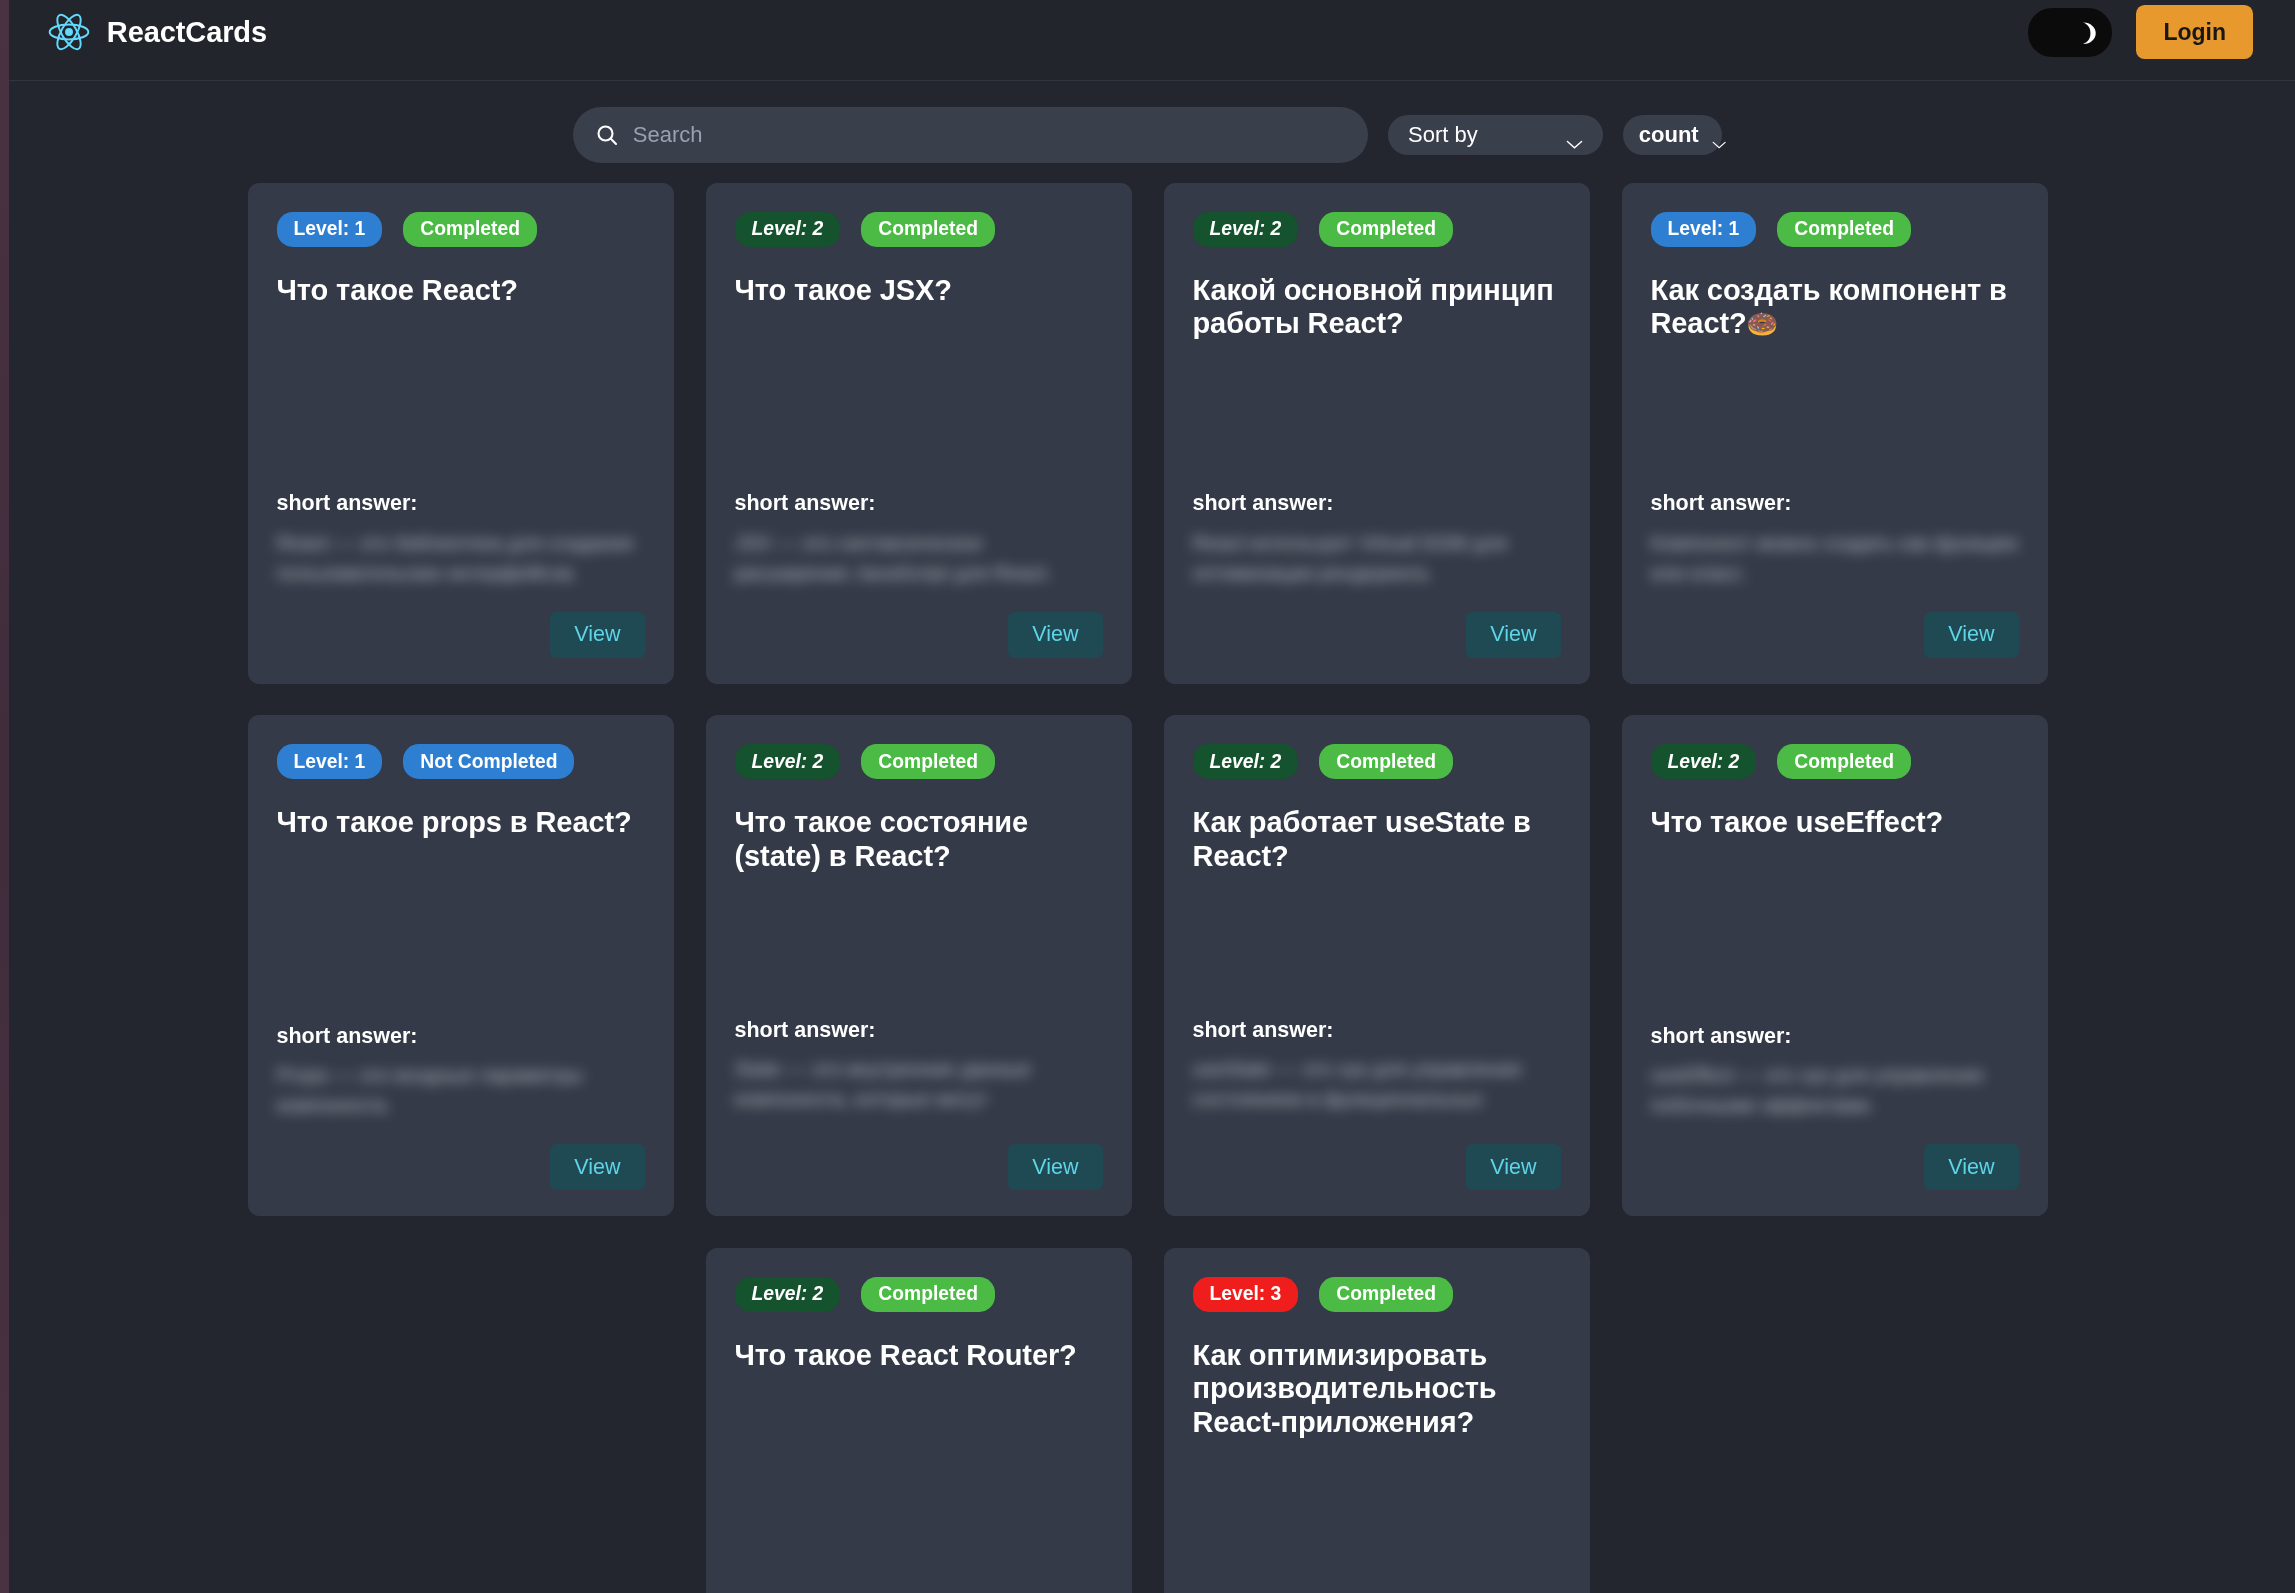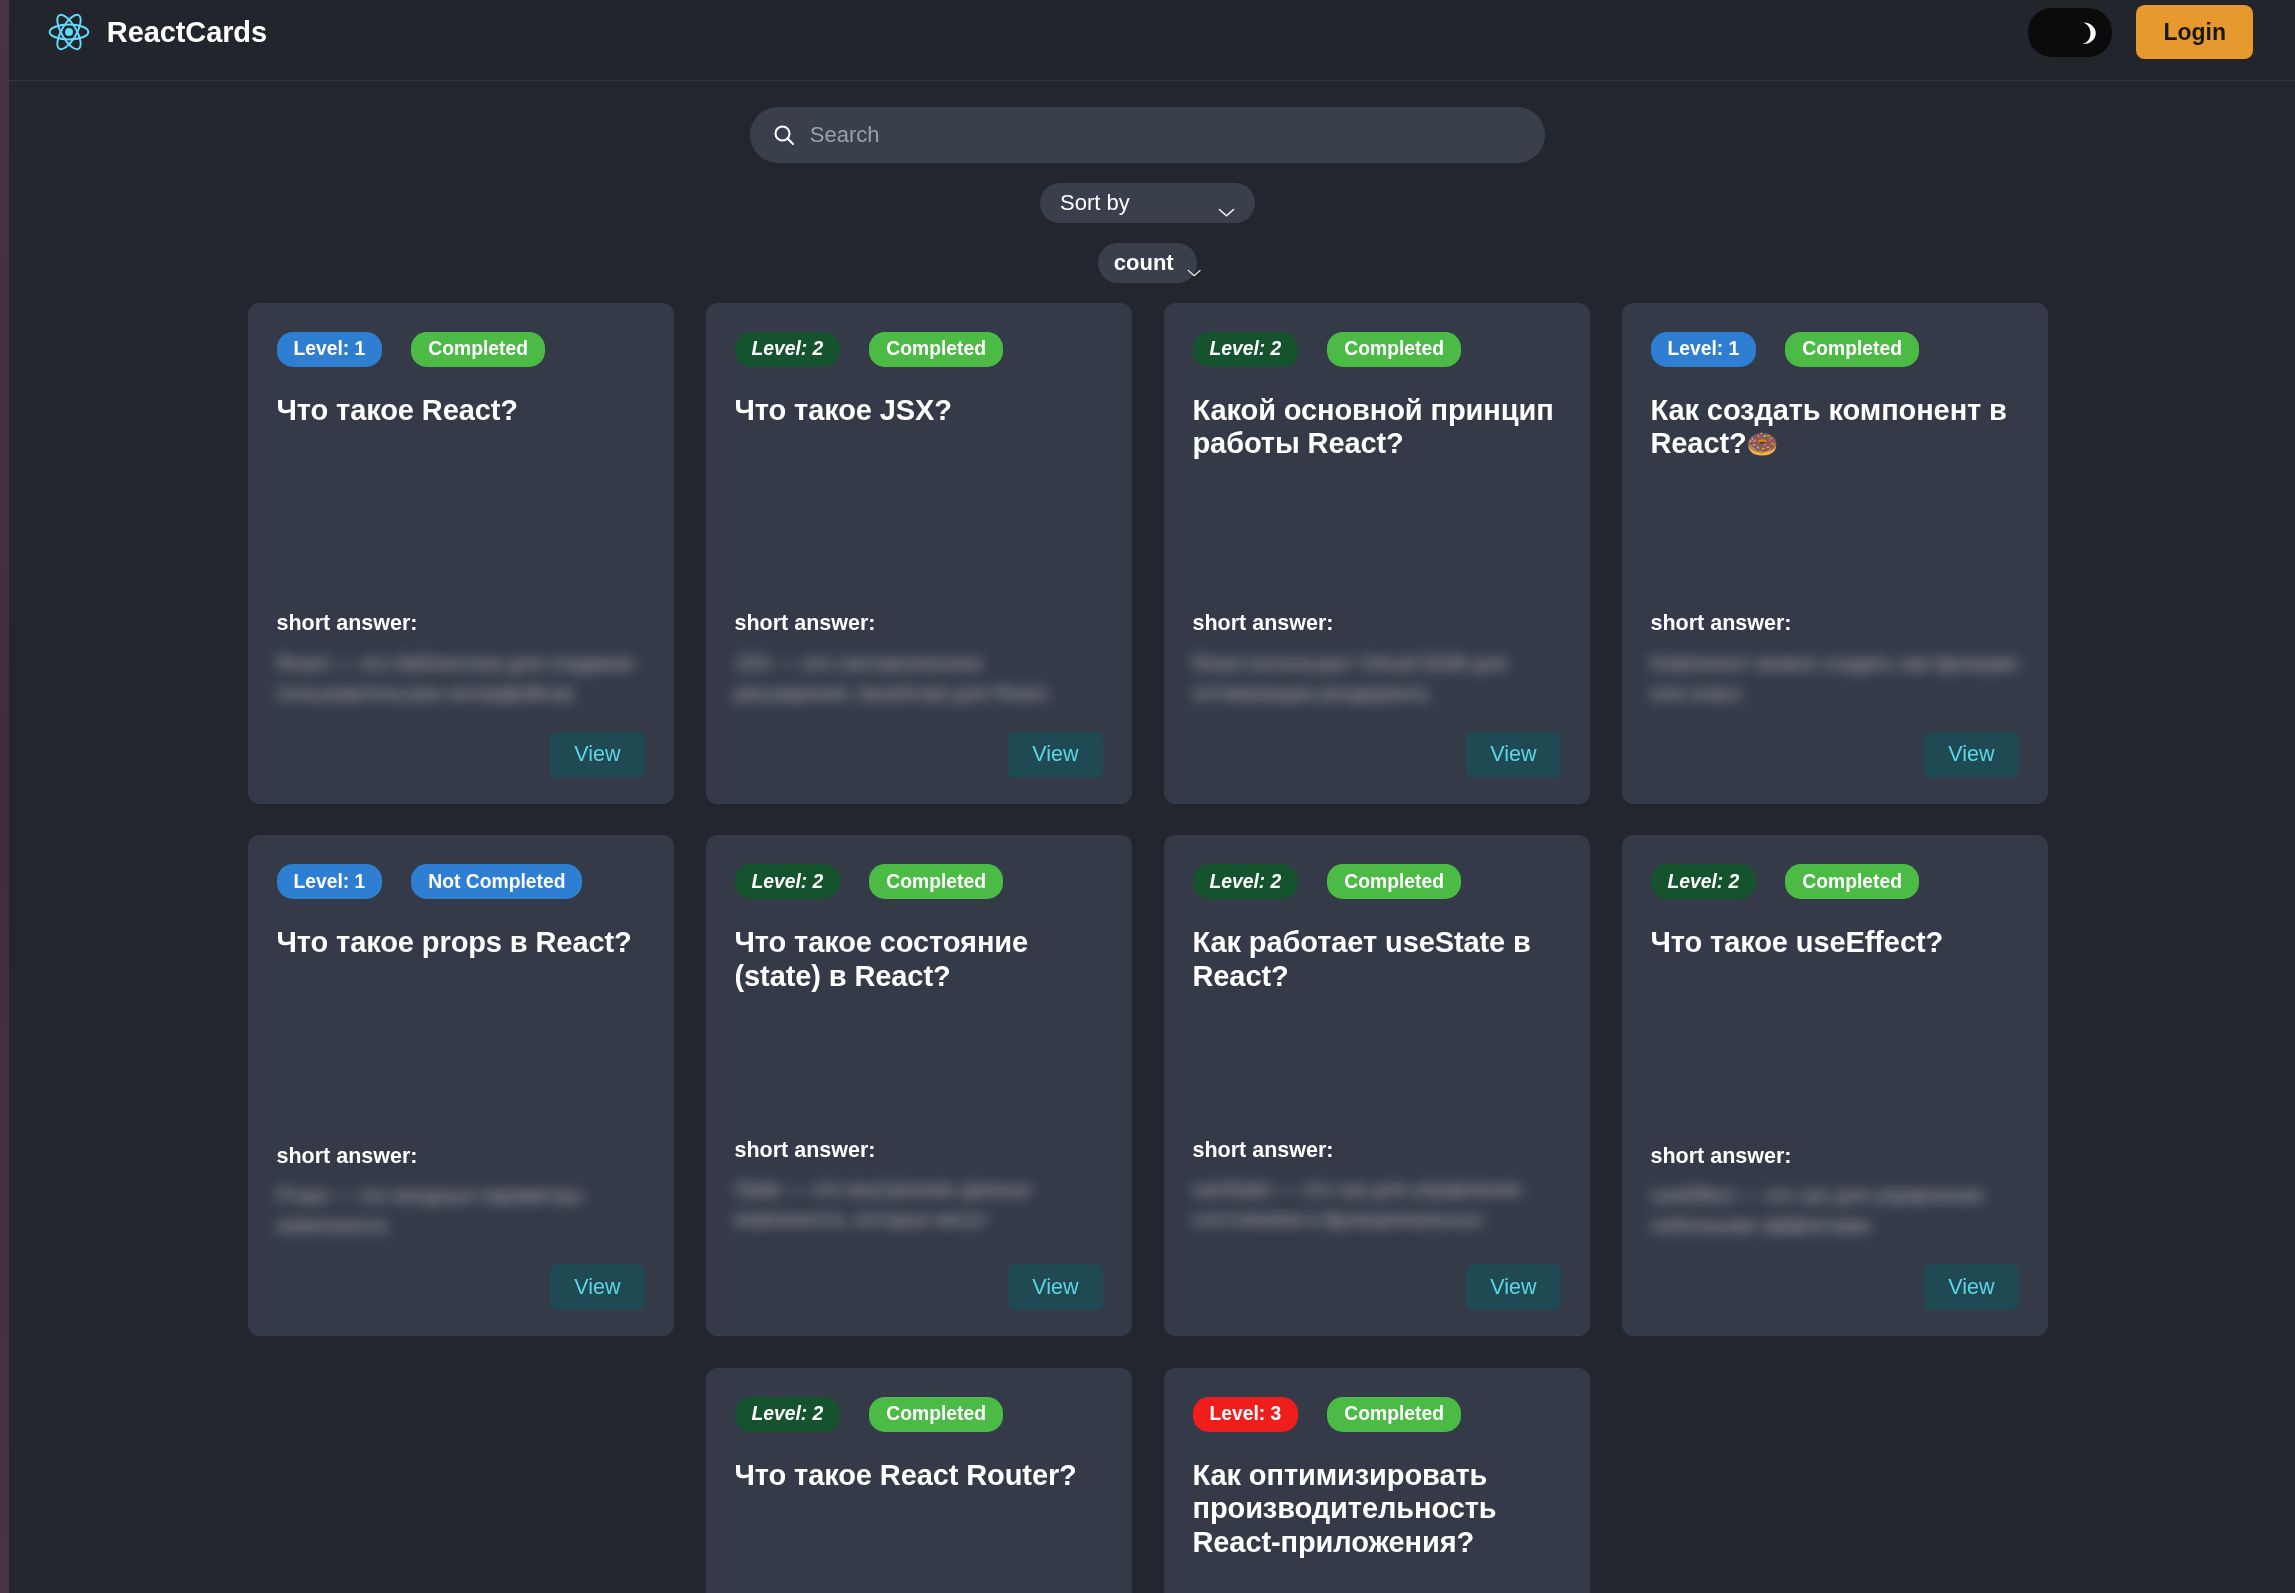--- a/index.html
+++ b/index.html
@@ -82,21 +82,20 @@
     font-family: "Liberation Sans", sans-serif;
   }
 
   
   .controls {
     display: flex;
     align-items: center;
     justify-content: center;
     gap: 20px;
     padding: 26px 0 17px 0;
-    flex-direction: column;
   }
   .search-wrap {
     width: 795px;
     height: 56px;
     background: #3a3f4c;
     border-radius: 28px;
     display: flex;
     align-items: center;
     padding: 0 21.5px;
     gap: 14.3px;
@@ -144,21 +143,21 @@
   .card {
     background: #343a47;
     border-radius: 11.5px;
     padding: 29px 29px 26px 29px;
     display: flex;
     flex-direction: column;
     min-height: 501px;
   }
   .badges {
     display: flex;
-    gap: 29px;
+    gap: 21px;
     margin-bottom: 27px;
   }
   .badge {
     border-radius: 15.8px;
     padding: 6.4px 17px;
     font-size: 19.3px;
     font-weight: 700;
     color: #ffffff;
     white-space: nowrap;
     line-height: 1.15;

